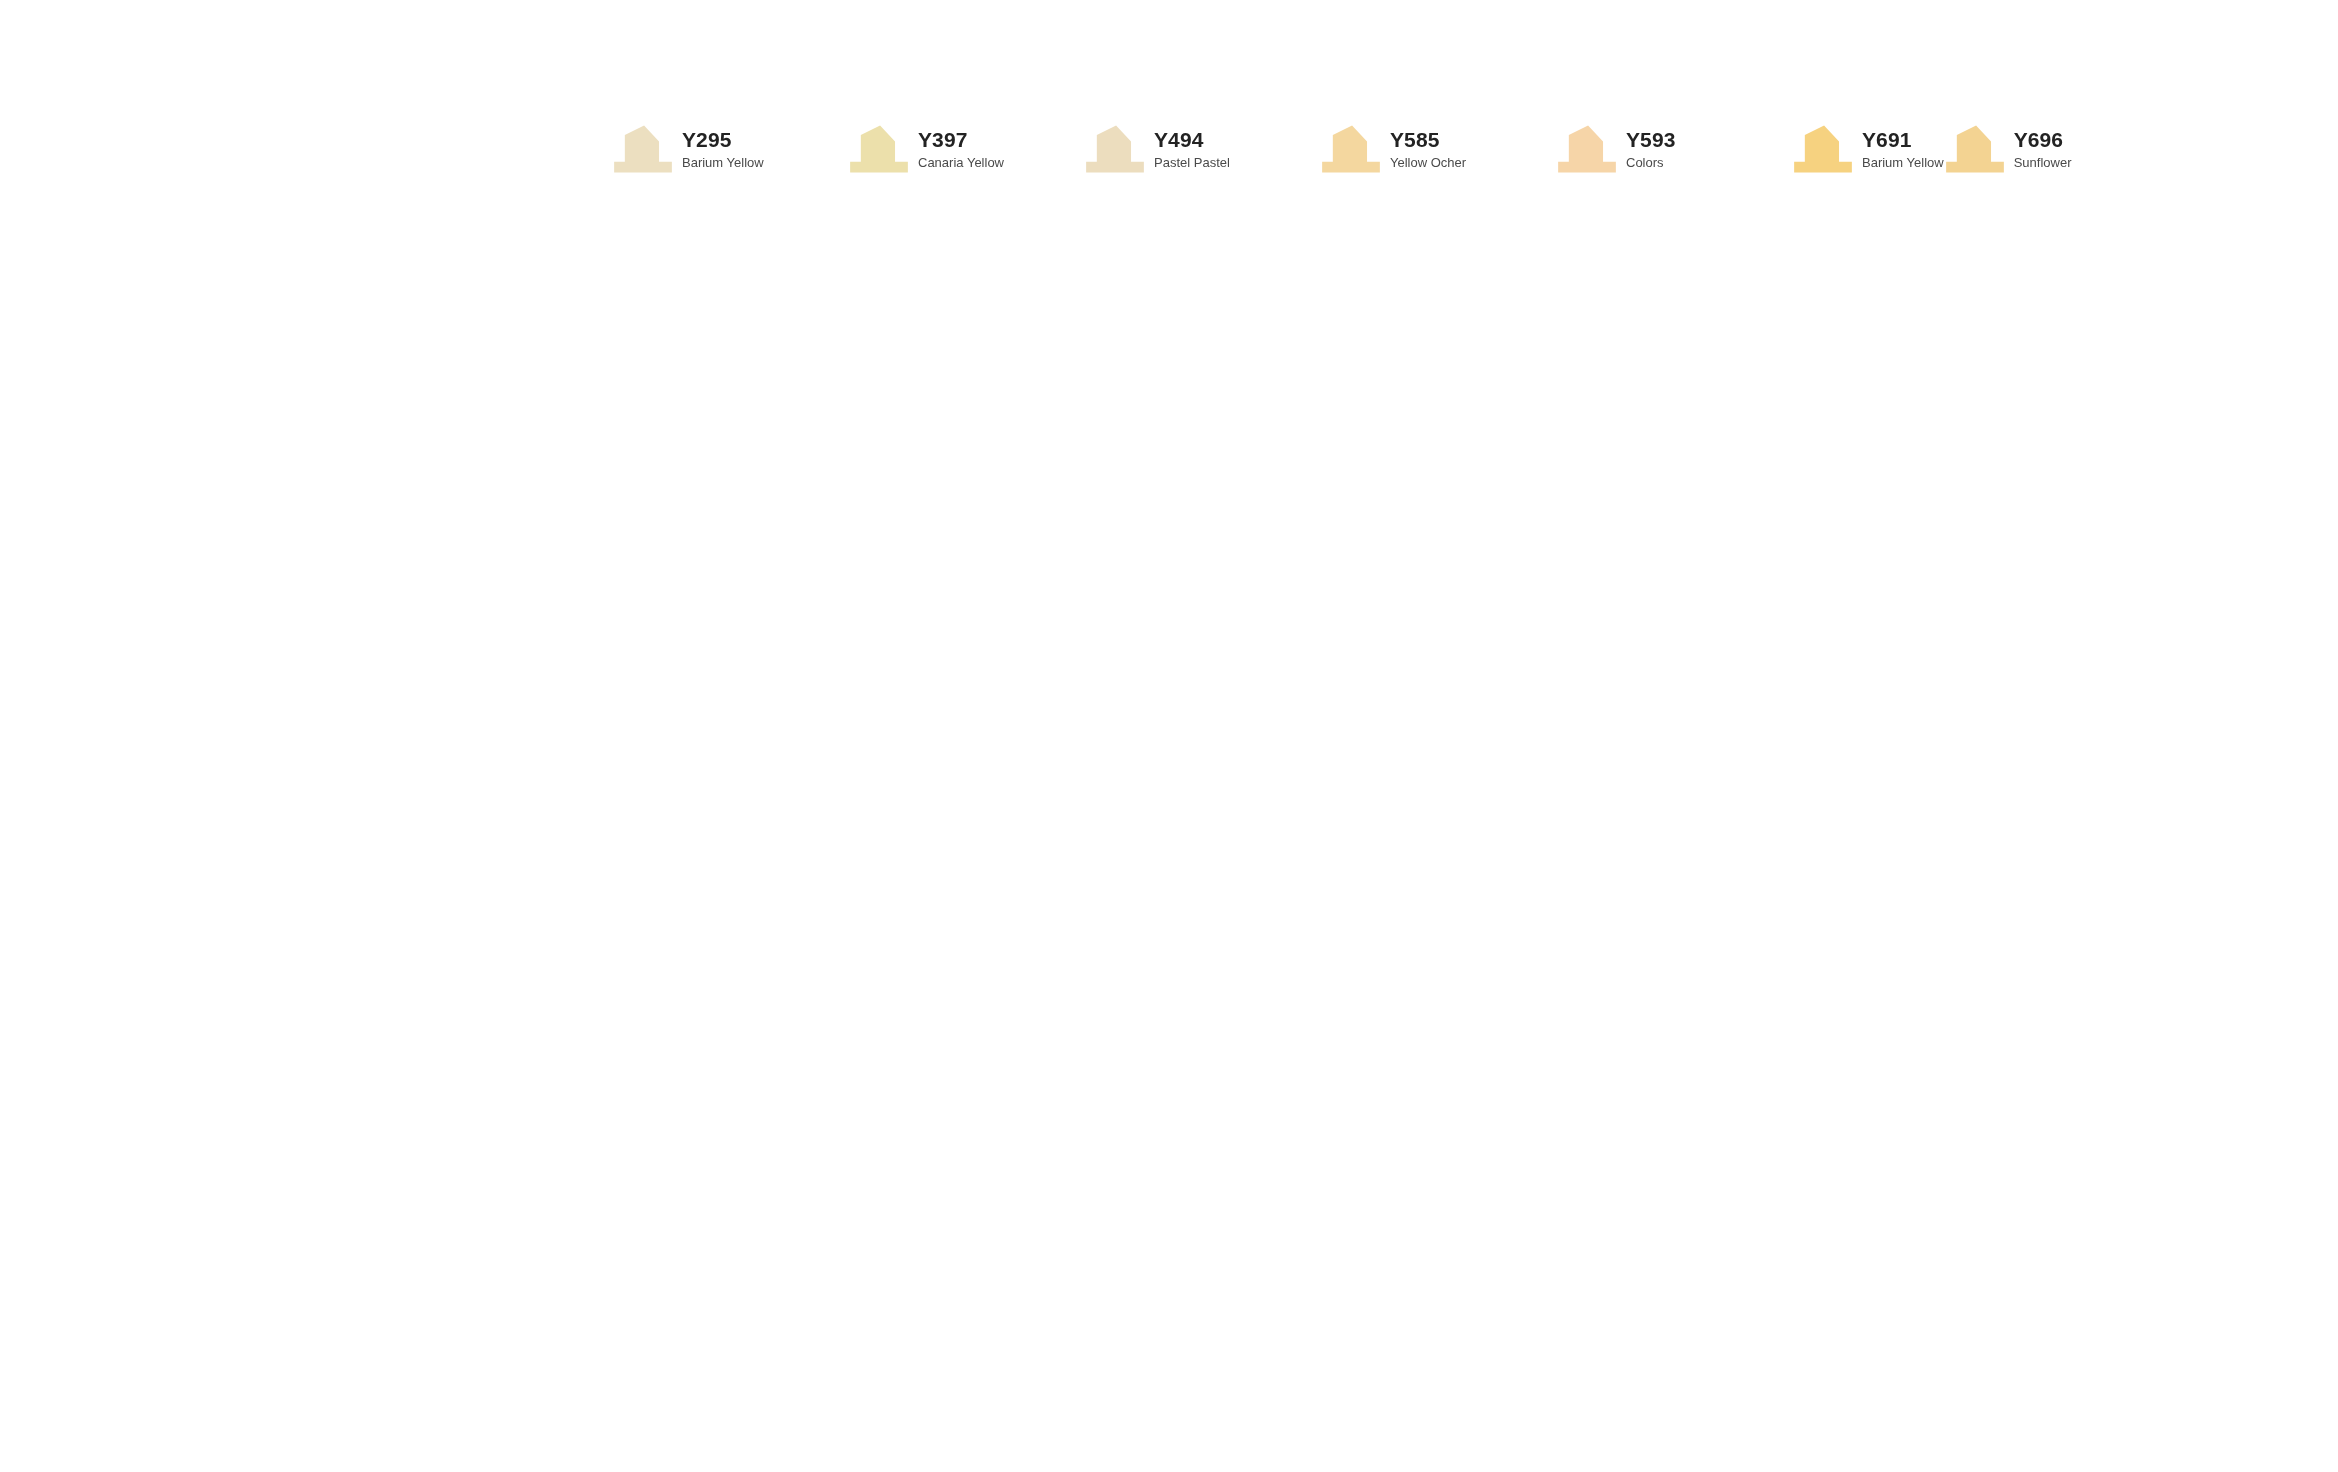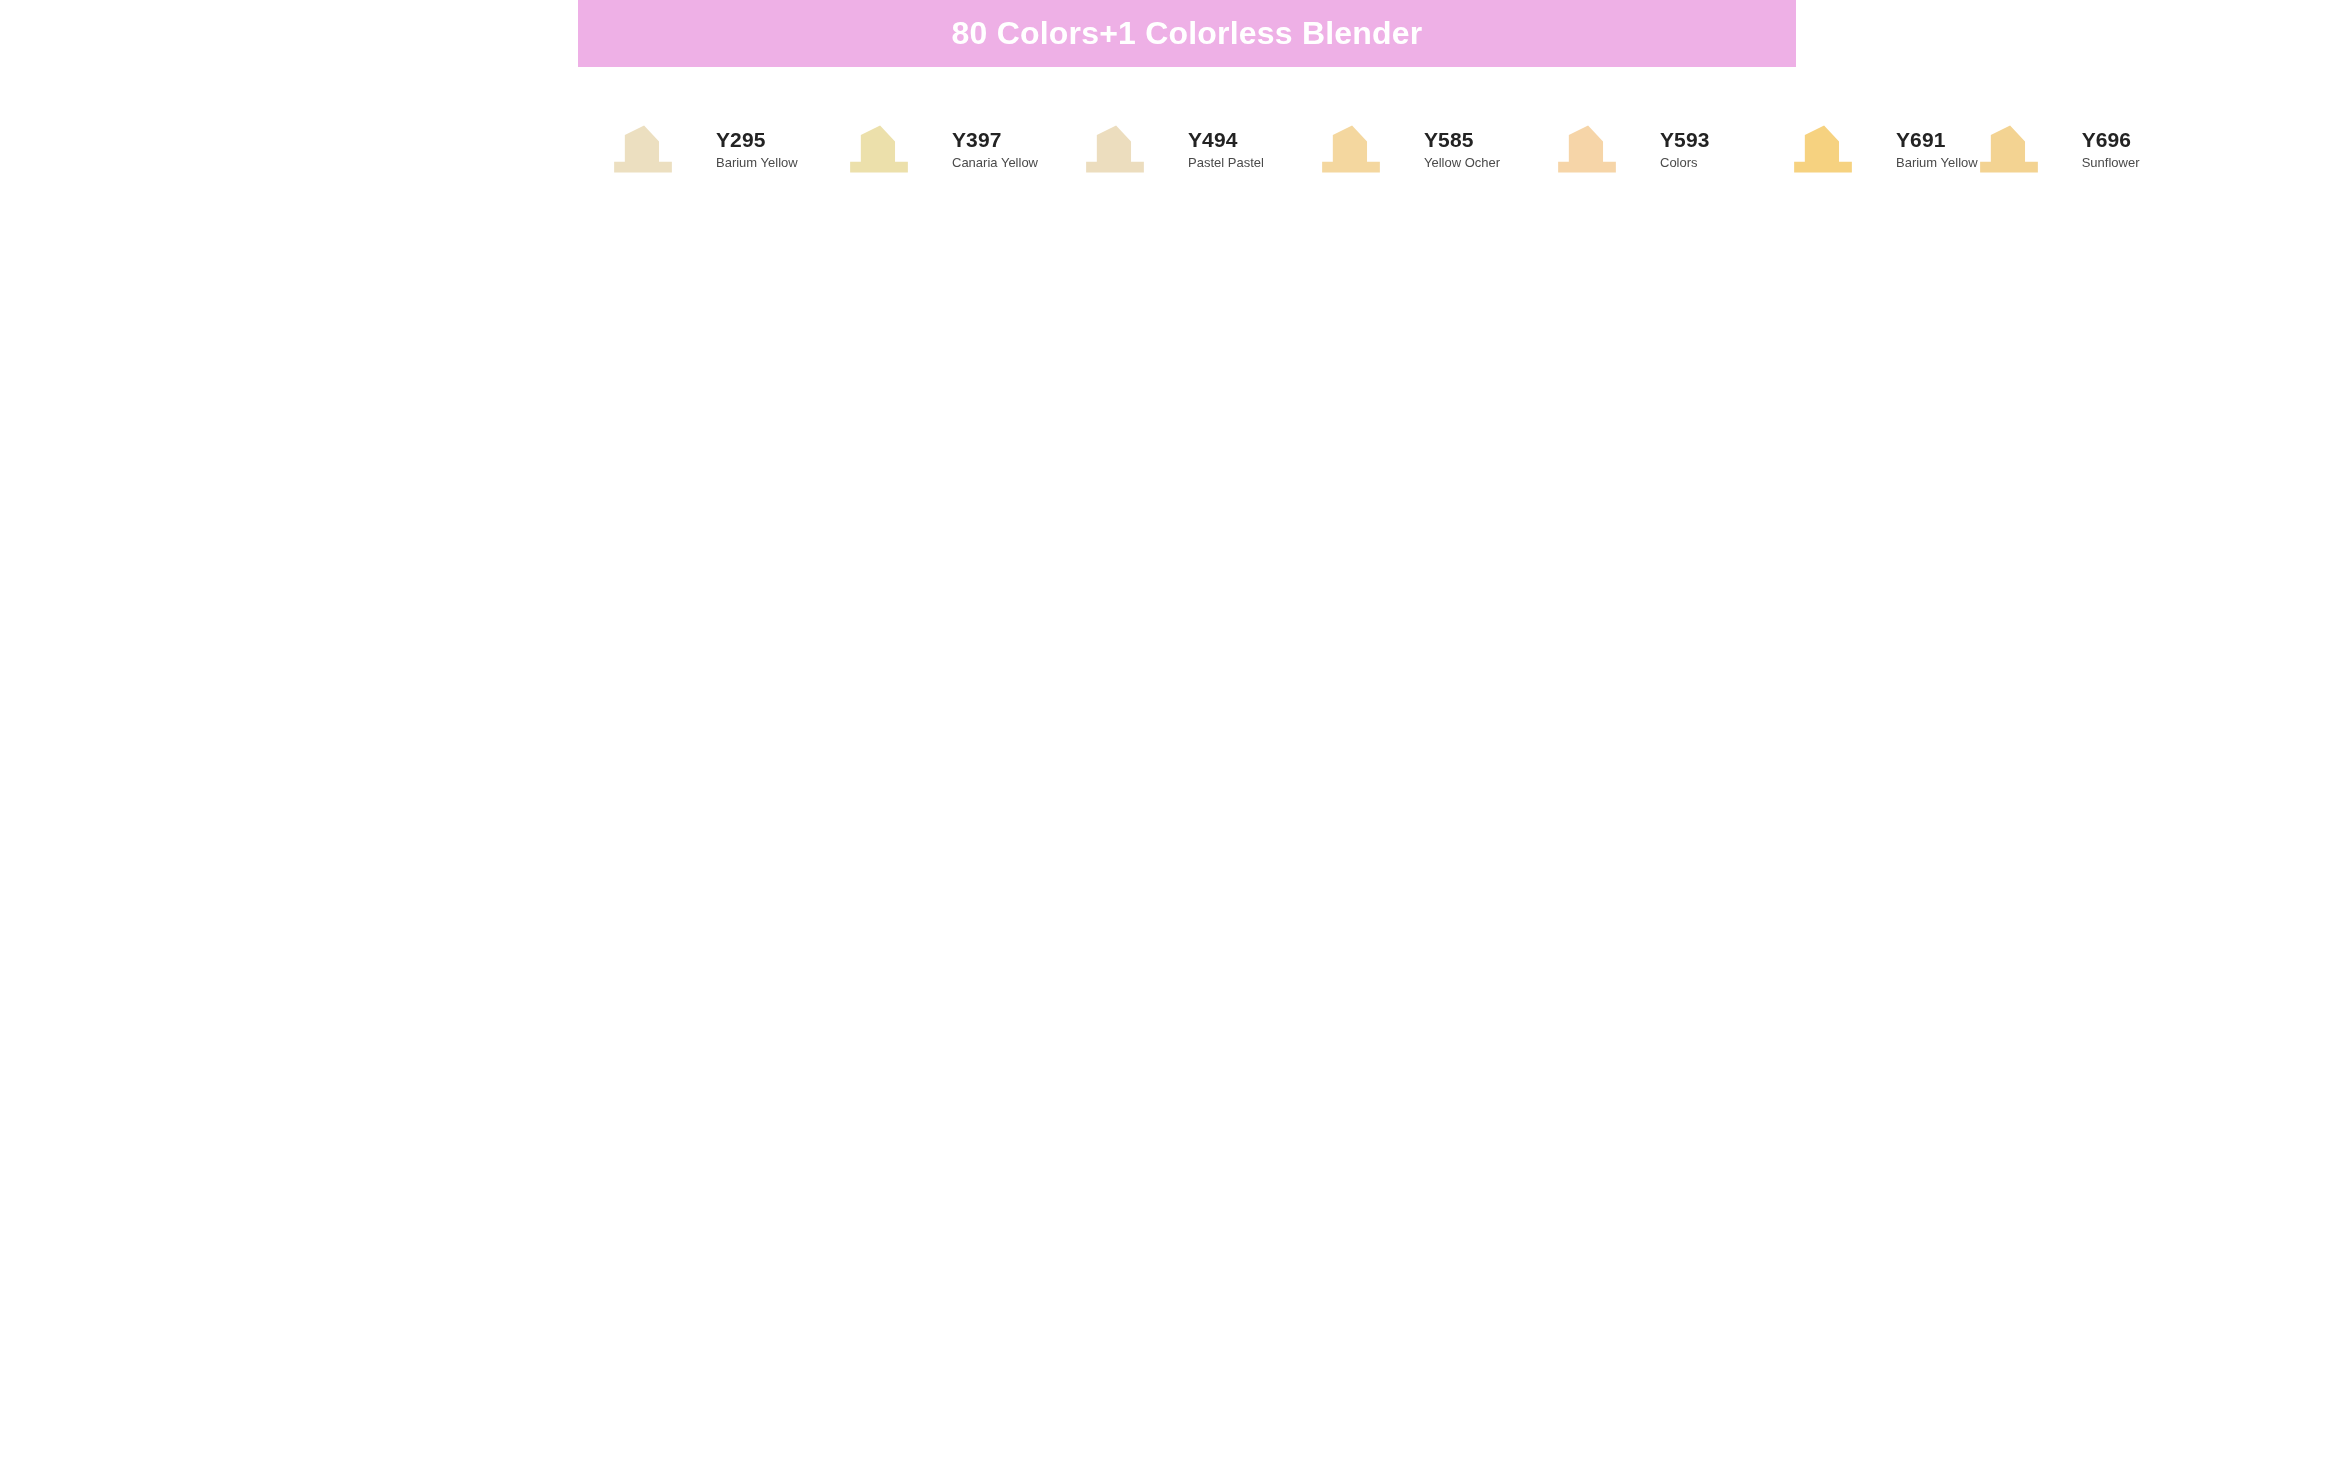--- a/index.html
+++ b/index.html
@@ -54,21 +54,20 @@
     position:absolute;
     left:0;top:0;
     width:62px;height:52px;
   }
   .labels{
     display:flex;
     flex-direction:column;
     justify-content:flex-end;
     line-height:1.08;
     padding-top:1px;
-    margin-left:34px;
   }
   .code{
     font-size:21px;
     font-weight:bold;
     color:#232323;
     letter-spacing:.1px;
     white-space:nowrap;
   }
   .cname{
     font-size:13px;
@@ -76,23 +75,20 @@
     color:#4a4a4a;
     margin-top:4px;
     white-space:pre;
   }
 </style>
 </head>
 <body>
 
 <div id="root">
 
-  <div class="banner">
-    <div class="banner-title">80 Colors+1 Colorless Blender</div>
-  </div>
 
   <div class="grid" id="grid">
       <div class="cell">
         <div class="sw-wrap">
           <svg class="sw" viewBox="0 0 58 48">
             <path d="M2,46 L2,36 L12,36 L12,11 L30,2 L44,17 L44,36 L56,36 L56,46 Z" fill="#ecdfc0"></path>
           </svg>
         </div>
         <div class="labels">
           <div class="code">Y295</div>

